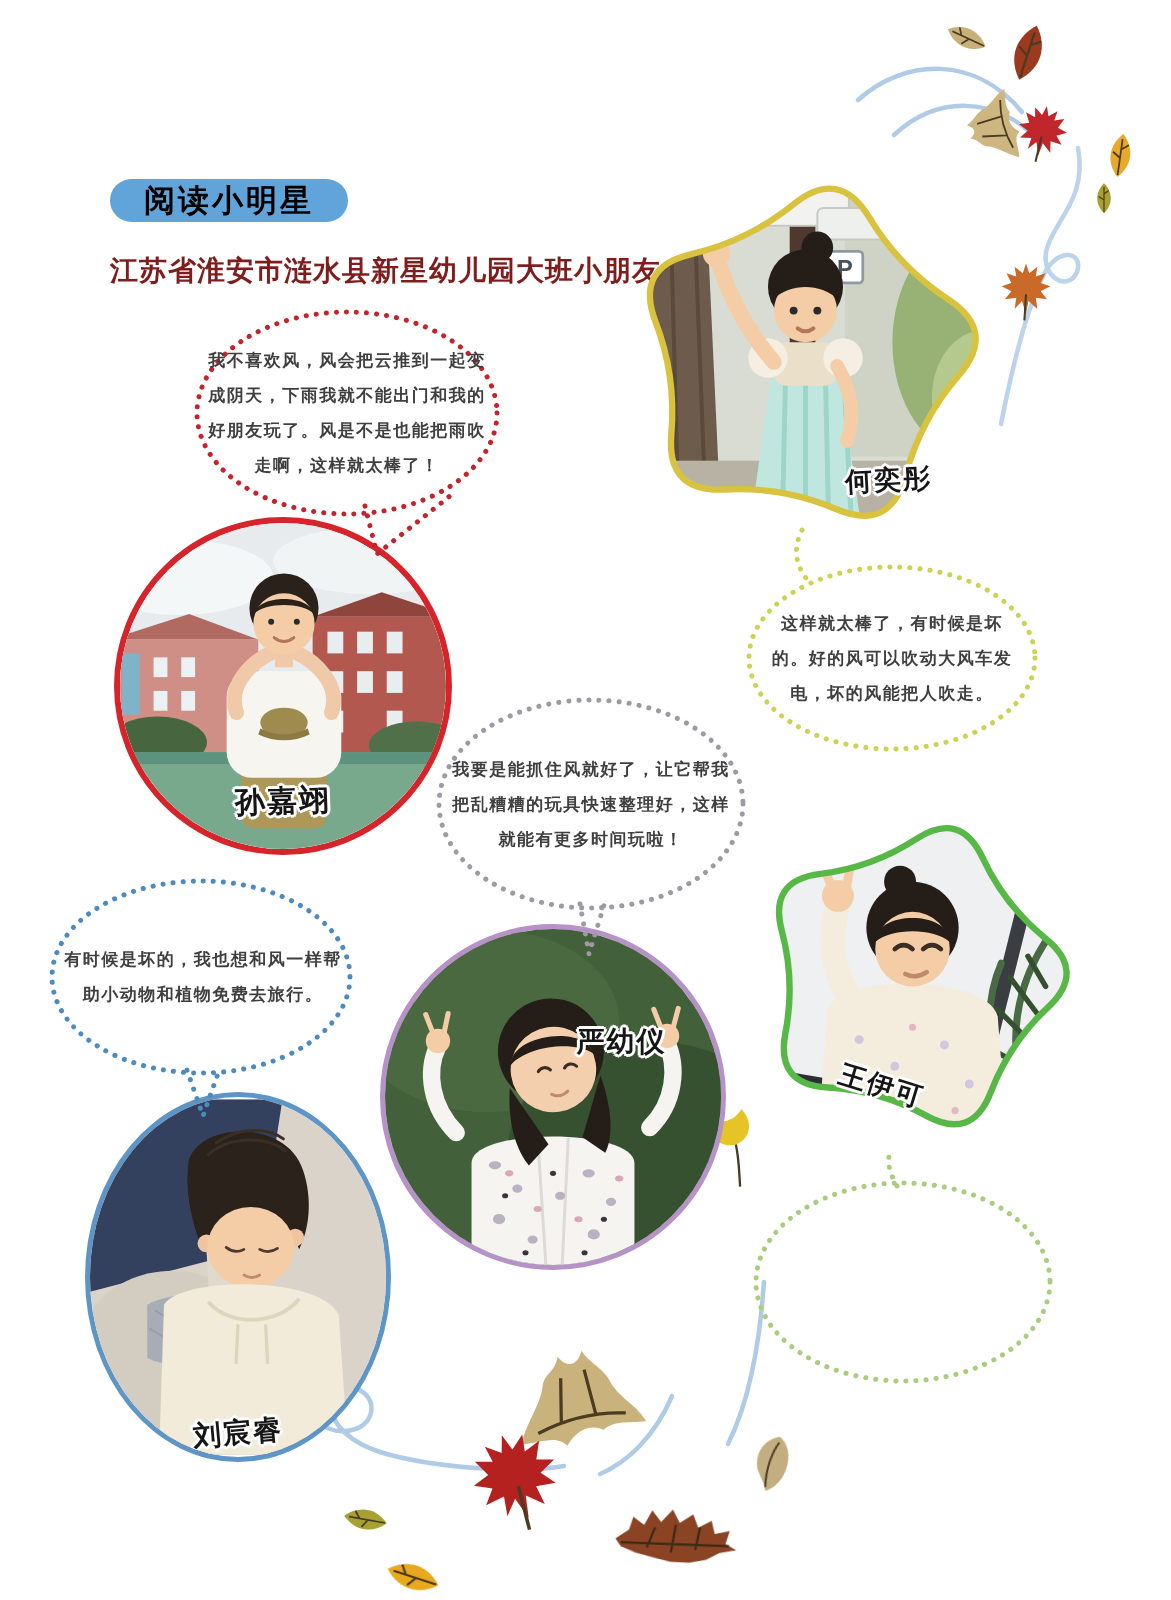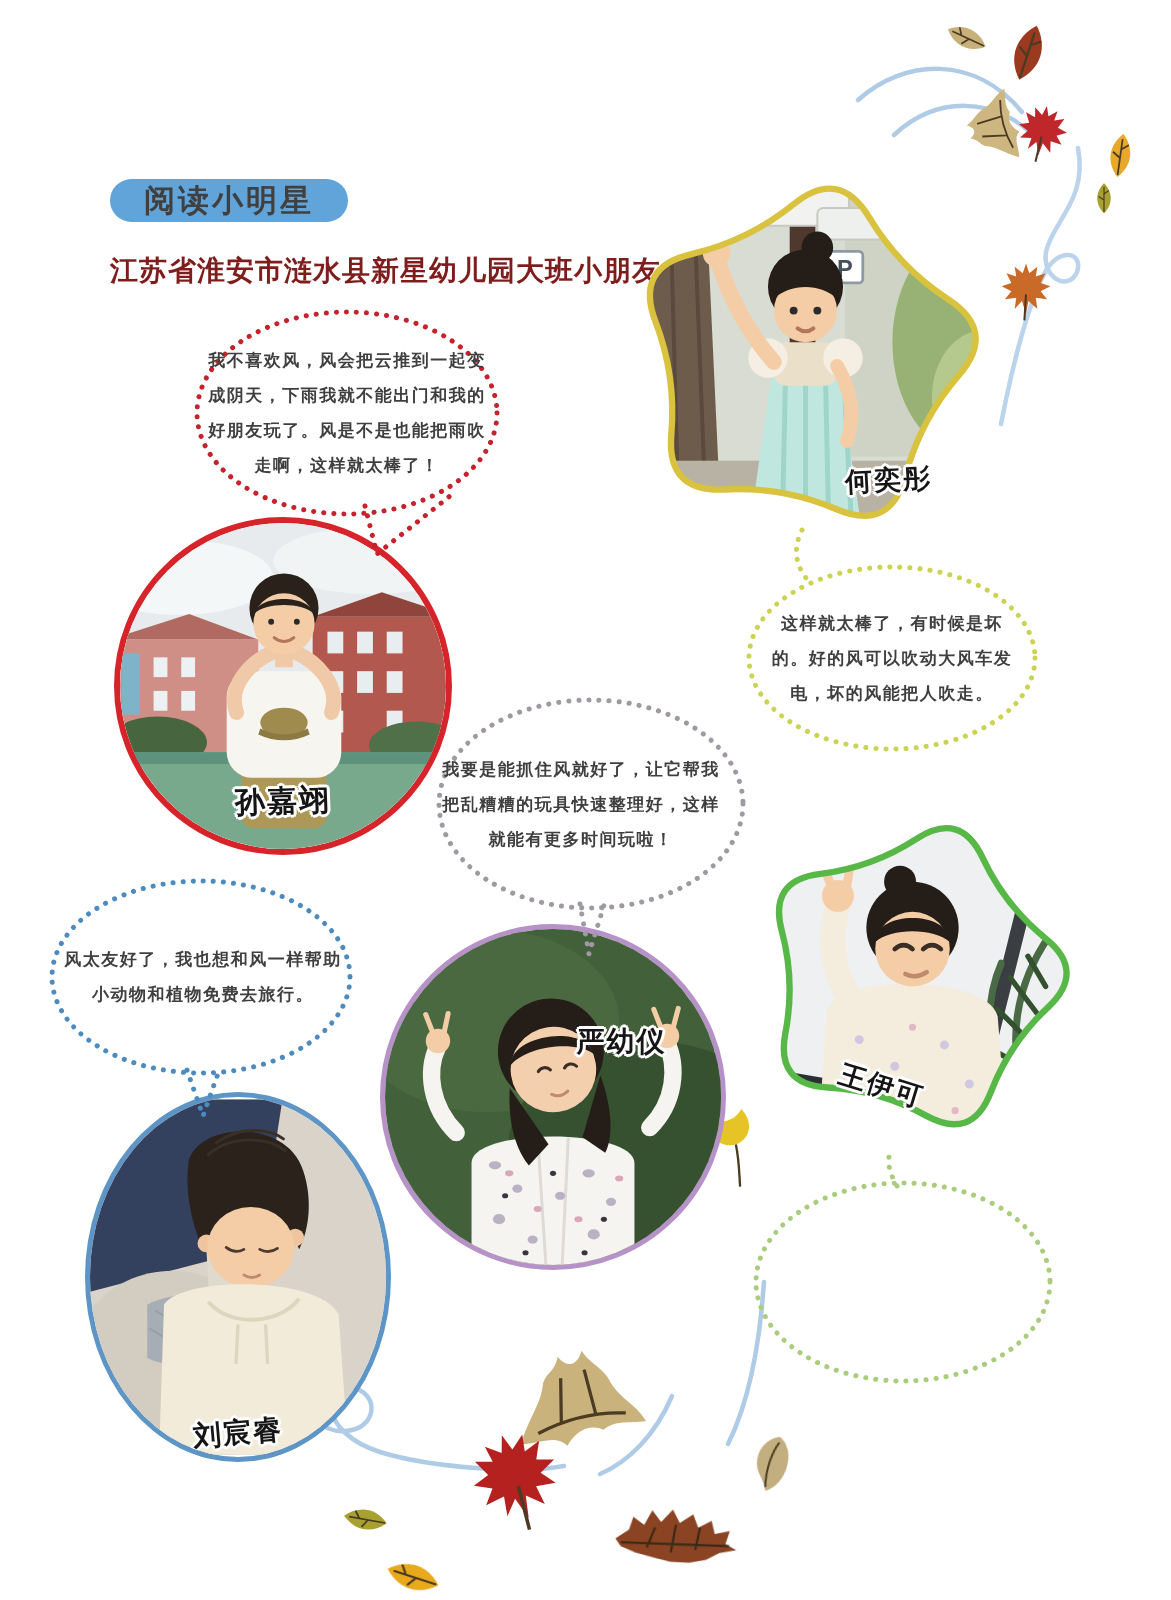--- a/index.html
+++ b/index.html
@@ -1,19 +1,19 @@
 <!DOCTYPE html>
 <html><head>
 <meta charset="utf-8">
 <style>
   html,body{margin:0;padding:0;background:#ffffff;}
   .page{position:relative;width:1171px;height:1600px;margin:0 auto;background:#ffffff;overflow:hidden;
         font-family:"Liberation Sans","DejaVu Sans",sans-serif;}
   .abs{position:absolute;}
-  .badge{background:#61a4da;color:#404040;font-size:31px;font-weight:bold;letter-spacing:3px;
+  .badge{background:#61a4da;color:#000000;font-size:31px;font-weight:bold;letter-spacing:3px;
          padding:4px 34px;border-radius:32px;}
   .subtitle{color:#7f1d1d;font-size:28px;font-weight:bold;letter-spacing:1px;}
   .bubble-text{position:absolute;display:flex;align-items:center;justify-content:center;text-align:center;
          color:#3f3f3f;font-size:17px;line-height:35px;letter-spacing:1.5px;font-weight:700;}
   .name-label{position:absolute;color:#151515;font-weight:900;letter-spacing:2px;white-space:nowrap;
          text-shadow:-2px -2px 0 #fff,0 -2px 0 #fff,2px -2px 0 #fff,-2px 0 0 #fff,2px 0 0 #fff,
                      -2px 2px 0 #fff,0 2px 0 #fff,2px 2px 0 #fff,-3px 0 0 #fff,3px 0 0 #fff,0 3px 0 #fff,0 -3px 0 #fff;}
   .photo-circle{position:absolute;border-radius:50%;overflow:hidden;}
   .leaf{position:absolute;}
   svg{display:block;}
@@ -346,31 +346,31 @@
     <div class="bubble-text" style="left:26px;top:56px;width:248px;height:160px;">这样就太棒了，有时候是坏的。好的风可以吹动大风车发电，坏的风能把人吹走。</div>
   </div>
 
   <div class="abs" style="left:432px;top:692px;width:322px;height:278px;">
     <svg width="322" height="278" viewBox="0 0 322 278" fill="none">
       <g stroke="#9e99a3" stroke-width="5" stroke-linecap="round" stroke-dasharray="0.1 10">
         <ellipse cx="159" cy="112" rx="152" ry="104"></ellipse>
         <path d="M148,212 L157,262 L173,210"></path>
       </g>
     </svg>
-    <div class="bubble-text" style="left:6px;top:18px;width:286px;height:188px;text-align:center;">我要是能抓住风就好了，让它帮我把乱糟糟的玩具快速整理好，这样就能有更多时间玩啦！</div>
+    <div class="bubble-text" style="left:16px;top:18px;width:286px;height:188px;text-align:center;">我要是能抓住风就好了，让它帮我把乱糟糟的玩具快速整理好，这样就能有更多时间玩啦！</div>
   </div>
 
   <div class="abs" style="left:45px;top:876px;width:316px;height:246px;">
     <svg width="316" height="246" viewBox="0 0 316 246" fill="none">
       <g stroke="#4d8bbf" stroke-width="5" stroke-linecap="round" stroke-dasharray="0.1 10">
         <ellipse cx="156" cy="101" rx="149" ry="96"></ellipse>
         <path d="M142,194 L158,240 L175,192"></path>
       </g>
     </svg>
-    <div class="bubble-text" style="left:12px;top:24px;width:292px;height:154px;">风太友好了，我也想和风一样帮助小动物和植物免费去旅行。</div>
+    <div class="bubble-text" style="left:12px;top:24px;width:292px;height:154px;">有时候是坏的，我也想和风一样帮助小动物和植物免费去旅行。</div>
   </div>
 
   <div class="abs" style="left:747px;top:1150px;width:316px;height:252px;">
     <svg width="316" height="252" viewBox="0 0 316 252" fill="none">
       <g stroke="#a9cd7c" stroke-width="5" stroke-linecap="round" stroke-dasharray="0.1 10">
         <ellipse cx="156" cy="132" rx="147" ry="99"></ellipse>
         <path d="M150,36 C142,22 140,12 143,2"></path>
       </g>
     </svg>
   </div>

